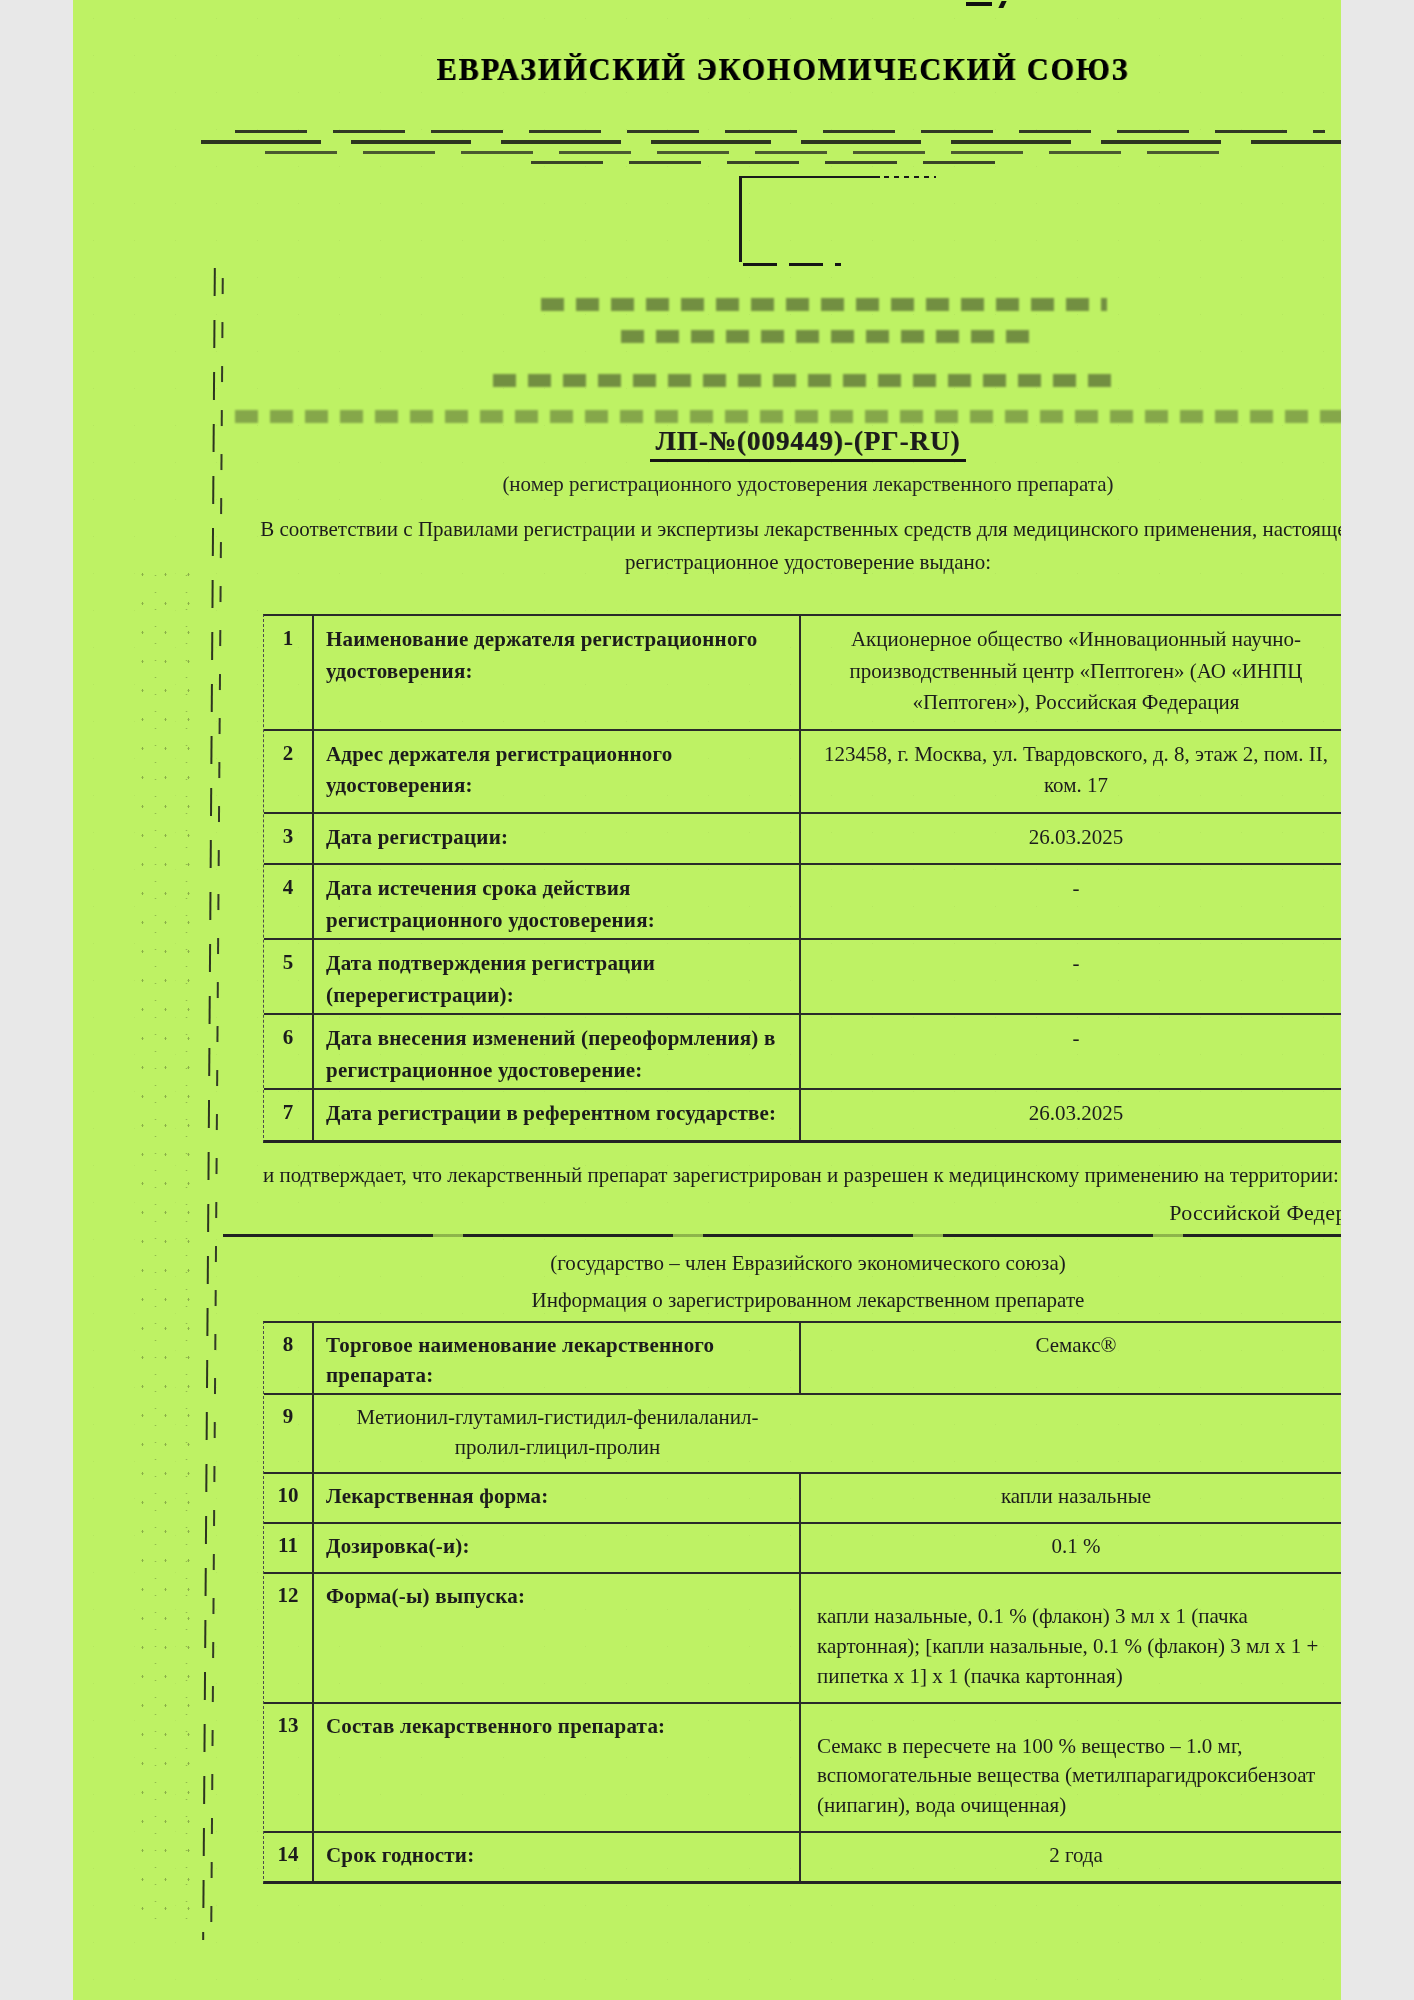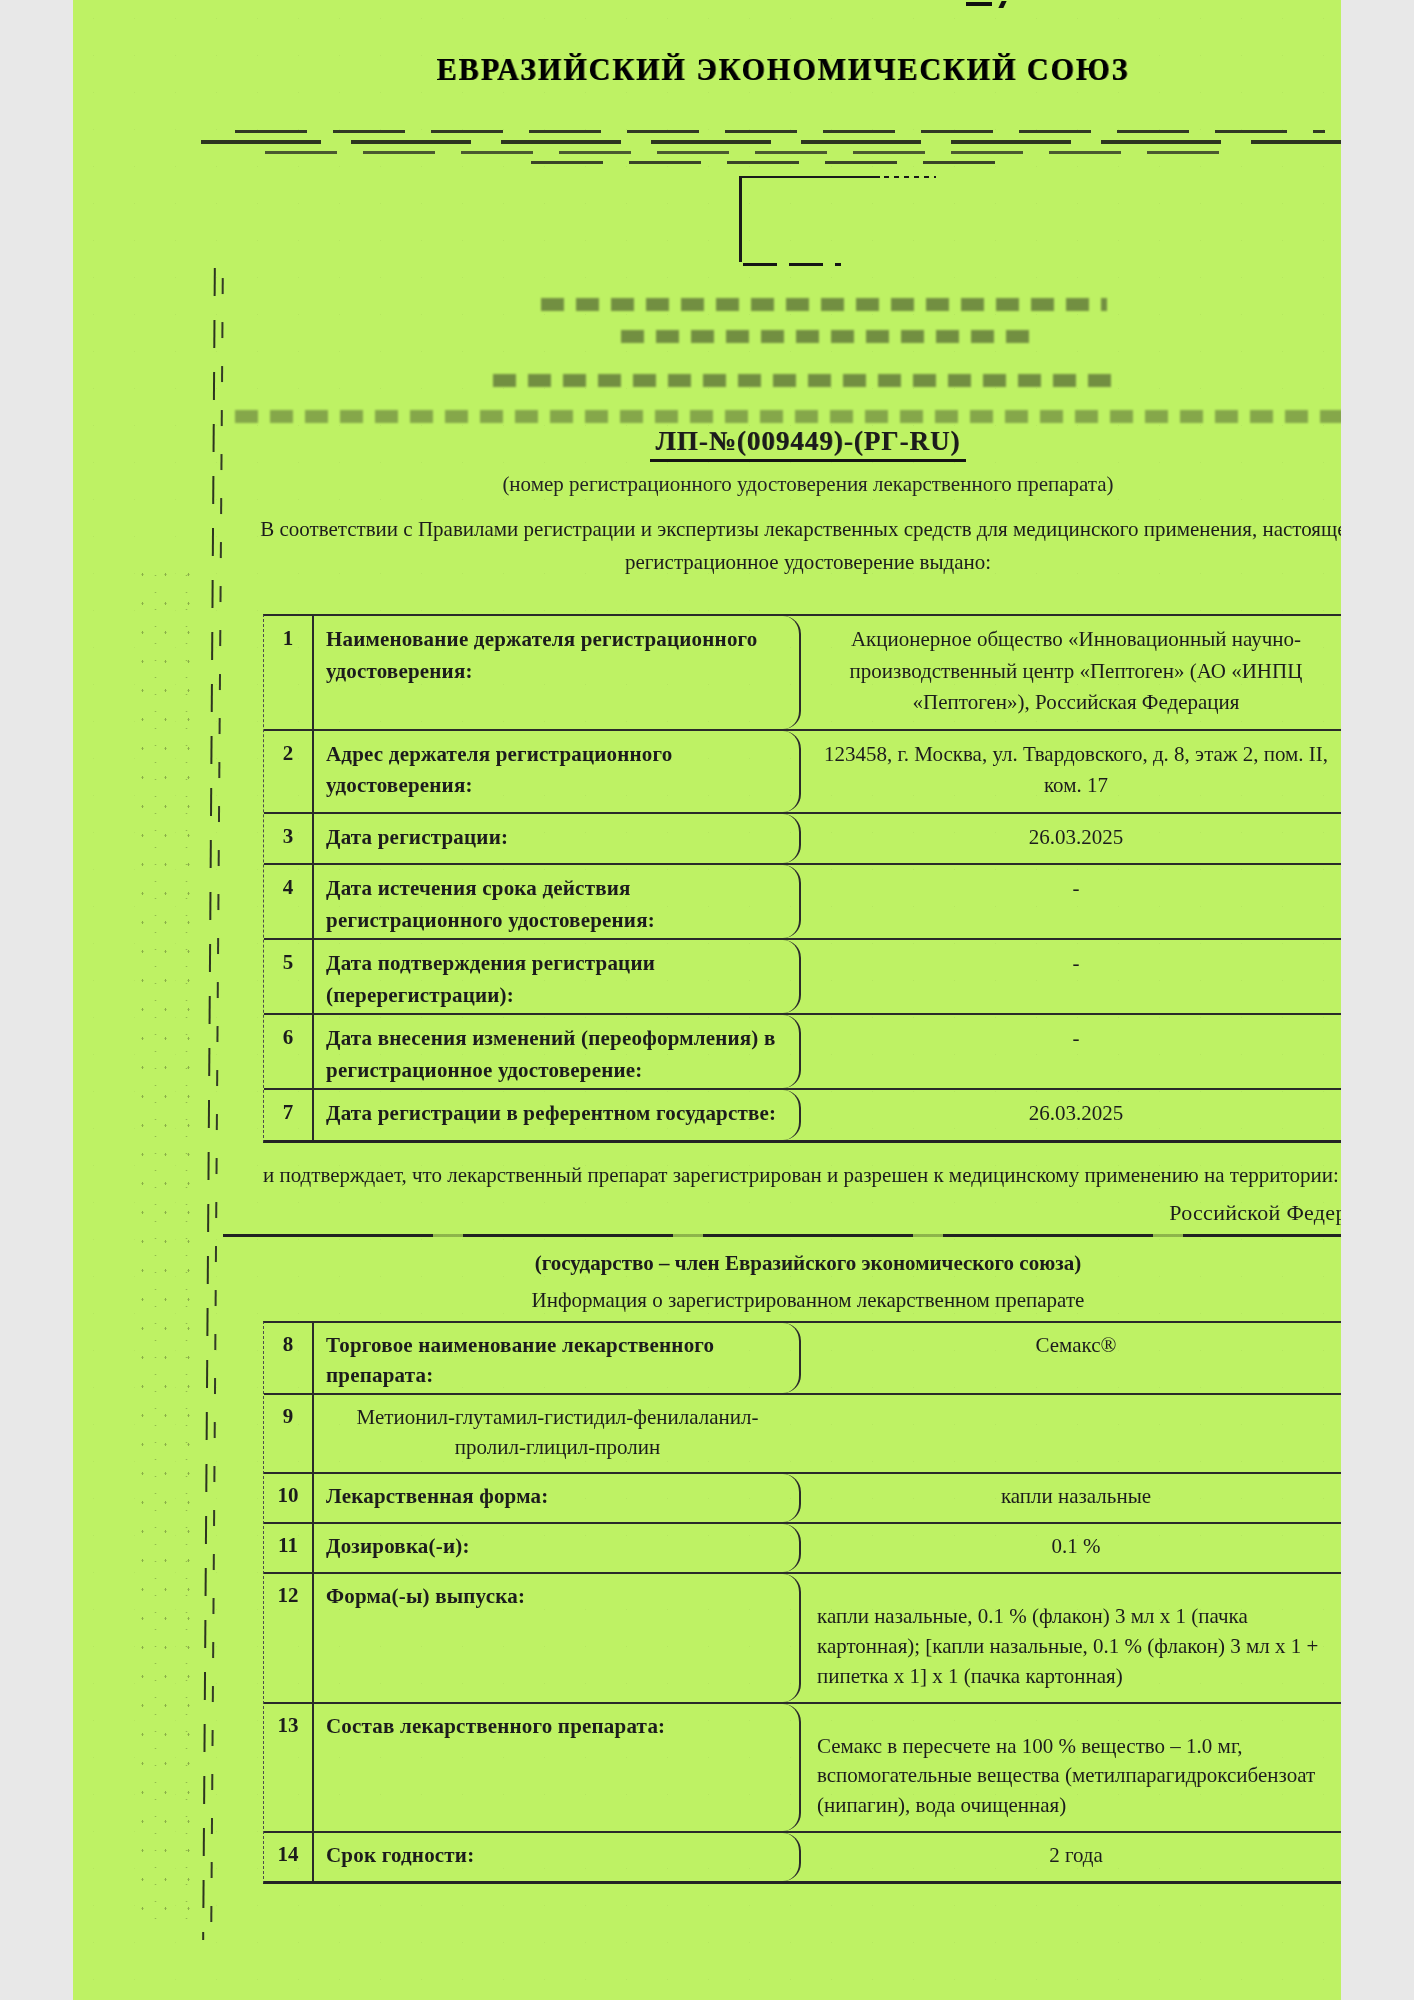--- a/index.html
+++ b/index.html
@@ -68,41 +68,40 @@
   .t-row:last-child{border-bottom:none;}
   .cell{font-size:21px;line-height:1.42;box-sizing:border-box;}
   .cell-num{
     border-right:2px solid #2a2a2a;
     font-weight:bold;text-align:center;padding-top:7px;
   }
   .cell-label{
     border-right:2px solid #2a2a2a;
     font-weight:bold;padding:8px 14px 2px 12px;
     letter-spacing:.2px;
-    border-radius:18px;
   }
   .cell-value{padding:8px 16px 10px 16px;text-align:center;}
   .cell-value.left{text-align:left;margin-top:20px;}
   .t1 .cell{line-height:1.5;}
   .mt1{margin-top:36px;}
   .mt2{margin-top:8px;}
 
   .confirm{
     margin:16px 0 0 40px;width:1092px;
     font-size:21px;line-height:1.6;text-align:left;
   }
   .territory{
     margin-top:8px;text-align:right;
     font-size:22px;letter-spacing:.3px;
   }
   .rule{
     margin-top:8px;height:3px;width:1130px;
     background:repeating-linear-gradient(90deg,#222 0 210px,rgba(0,0,0,.25) 210px 240px);
   }
-  .caption2{margin-top:14px;text-align:center;font-size:21px;font-weight:bold;}
+  .caption2{margin-top:14px;text-align:center;font-size:21px;}
   .info-heading{margin-top:12px;text-align:center;font-size:21px;}
 
   
   .mark-top-right{position:absolute;top:2px;left:893px;width:26px;height:4px;background:#101010;}
   .mark-top-right::after{content:"";position:absolute;left:34px;top:-1px;width:5px;height:7px;background:#101010;transform:skewX(-25deg);}
 
   .smudge-band{position:absolute;top:128px;left:128px;width:1170px;height:42px;}
   .smudge-line{position:absolute;height:3px;background:repeating-linear-gradient(90deg,#181818 0 72px,transparent 72px 98px);opacity:.85;}
   .sl1{top:2px;left:34px;width:1090px;}
   .sl2{top:12px;left:0;width:1168px;height:4px;background:repeating-linear-gradient(90deg,#131313 0 120px,transparent 120px 150px);}

